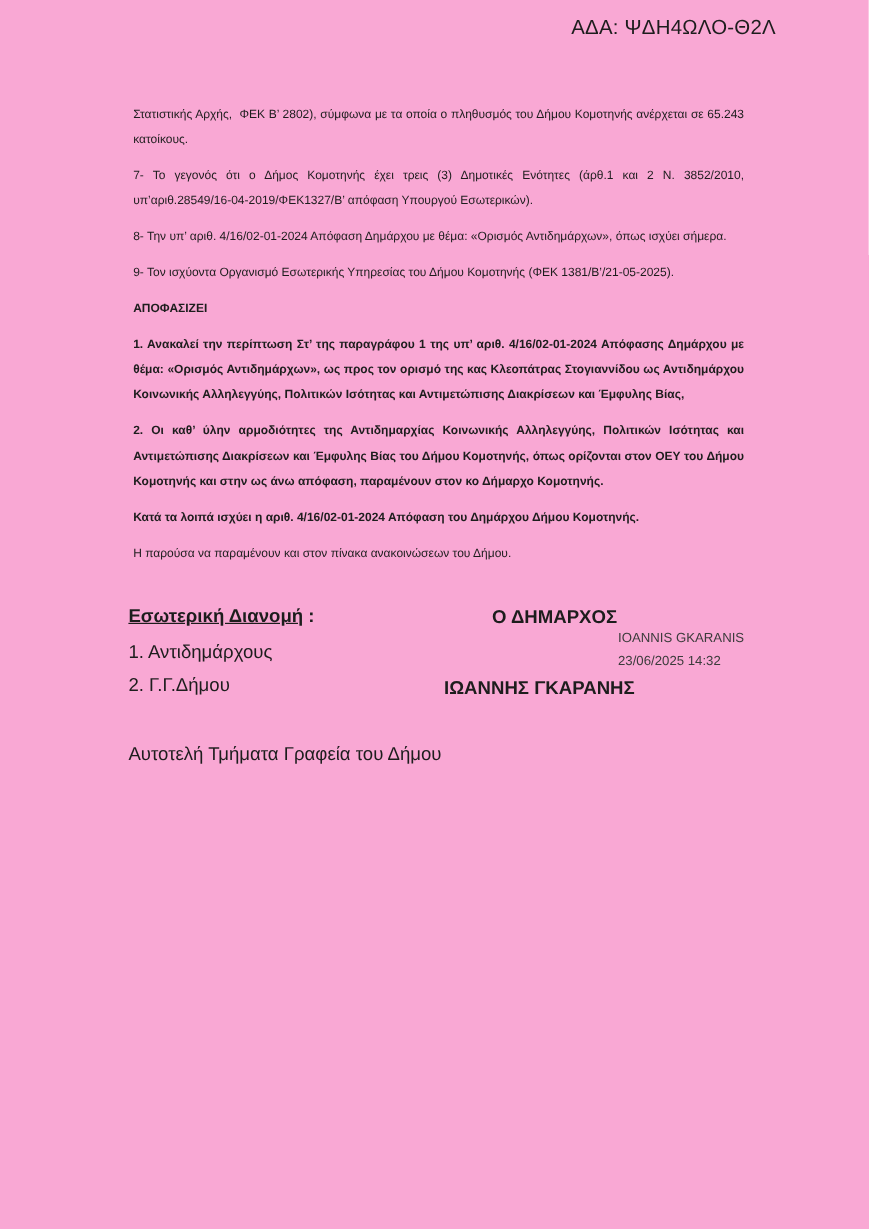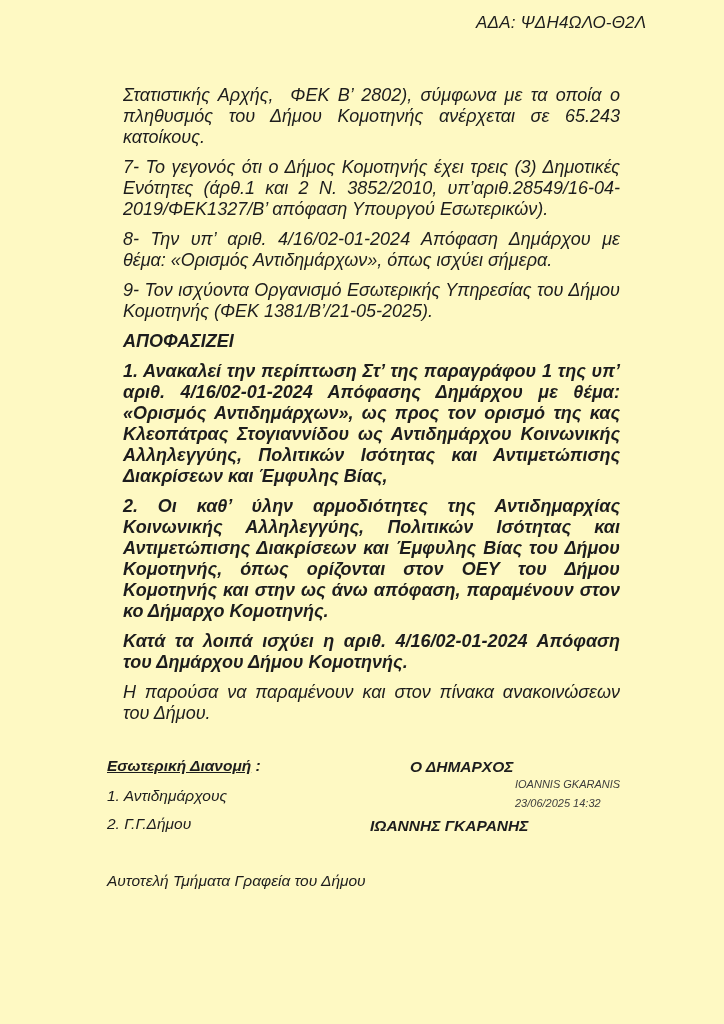--- a/index.html
+++ b/index.html
@@ -1,42 +1,41 @@
 <!DOCTYPE html>
 <html lang="el"><head>
 <meta charset="utf-8">
 <style>
   html, body { margin: 0; padding: 0; background: #ffffff; }
   .page {
     position: relative;
     width: 724px;
     height: 1024px;
-    background: #fef9c3;
+    background: #f9a8d4;
     font-family: "Liberation Sans", sans-serif;
     color: #1d1d1d;
     overflow: hidden;
-    font-style: italic;
   }
   .ada {
     position: absolute;
     left: 476px;
     top: 13px;
     font-size: 17px;
     letter-spacing: 0.2px;
     white-space: nowrap;
   }
   .content {
     position: absolute;
     left: 107px;
     top: 85px;
     width: 513px;
   }
   p.doc {
-    margin: 0 0 9px 16px;
-    font-size: 18px;
+    margin: 0 0 9px 4px;
+    font-size: 10px;
     line-height: 21px;
     text-align: justify;
   }
   .bold { font-weight: bold; }
   .heading {
     text-align: center;
     font-weight: bold;
     margin: 22px 0 10px 0;
     font-size: 15.5px;
     line-height: 21px;

